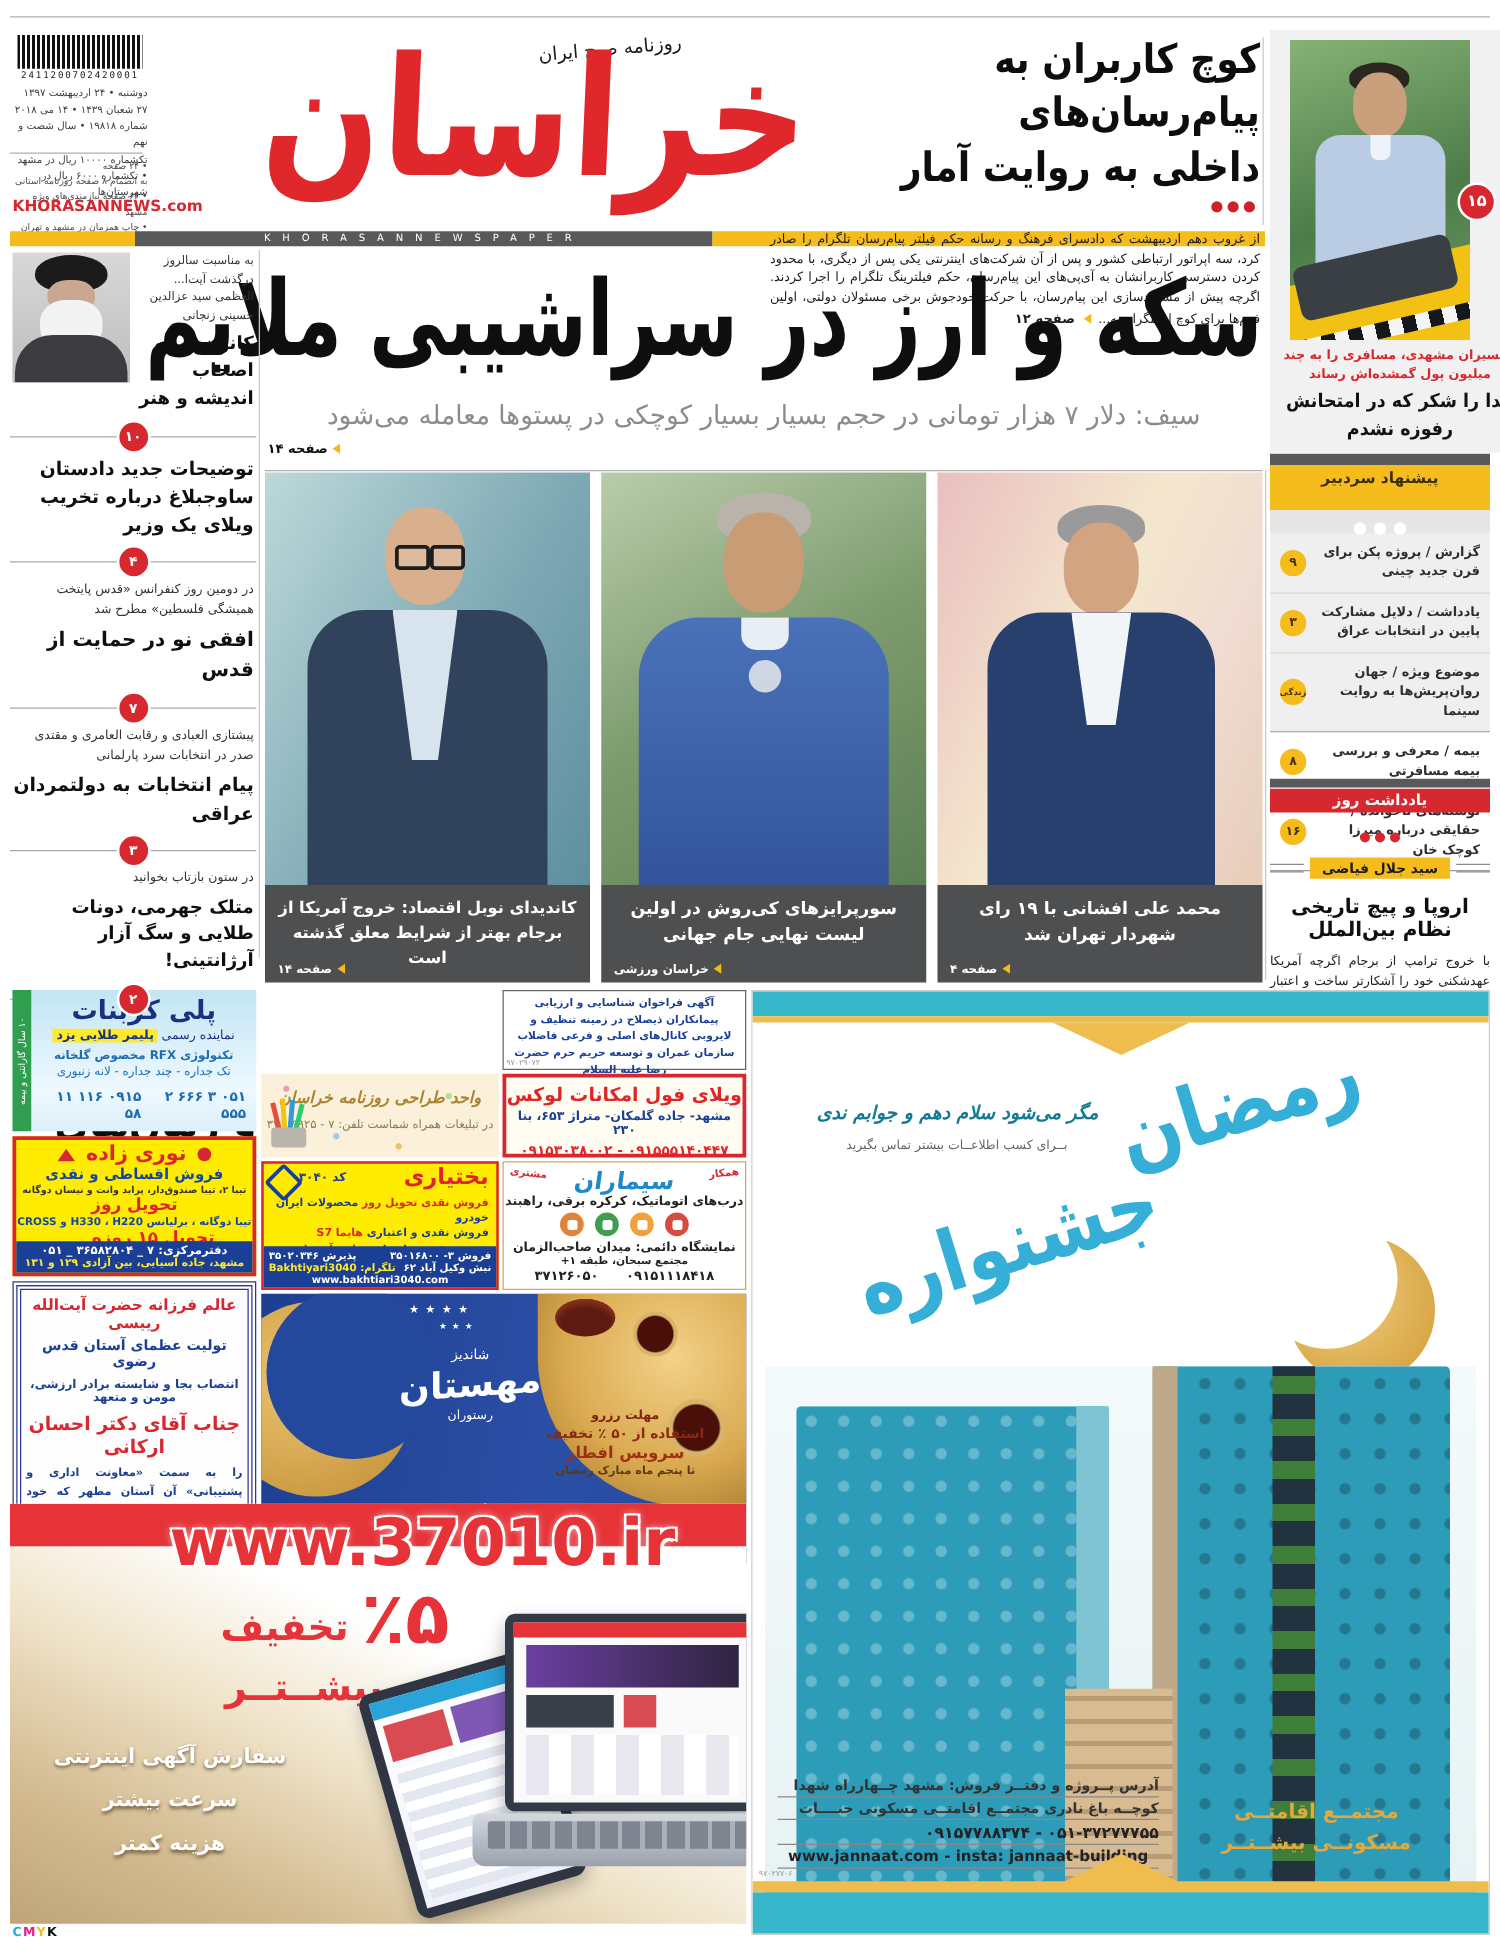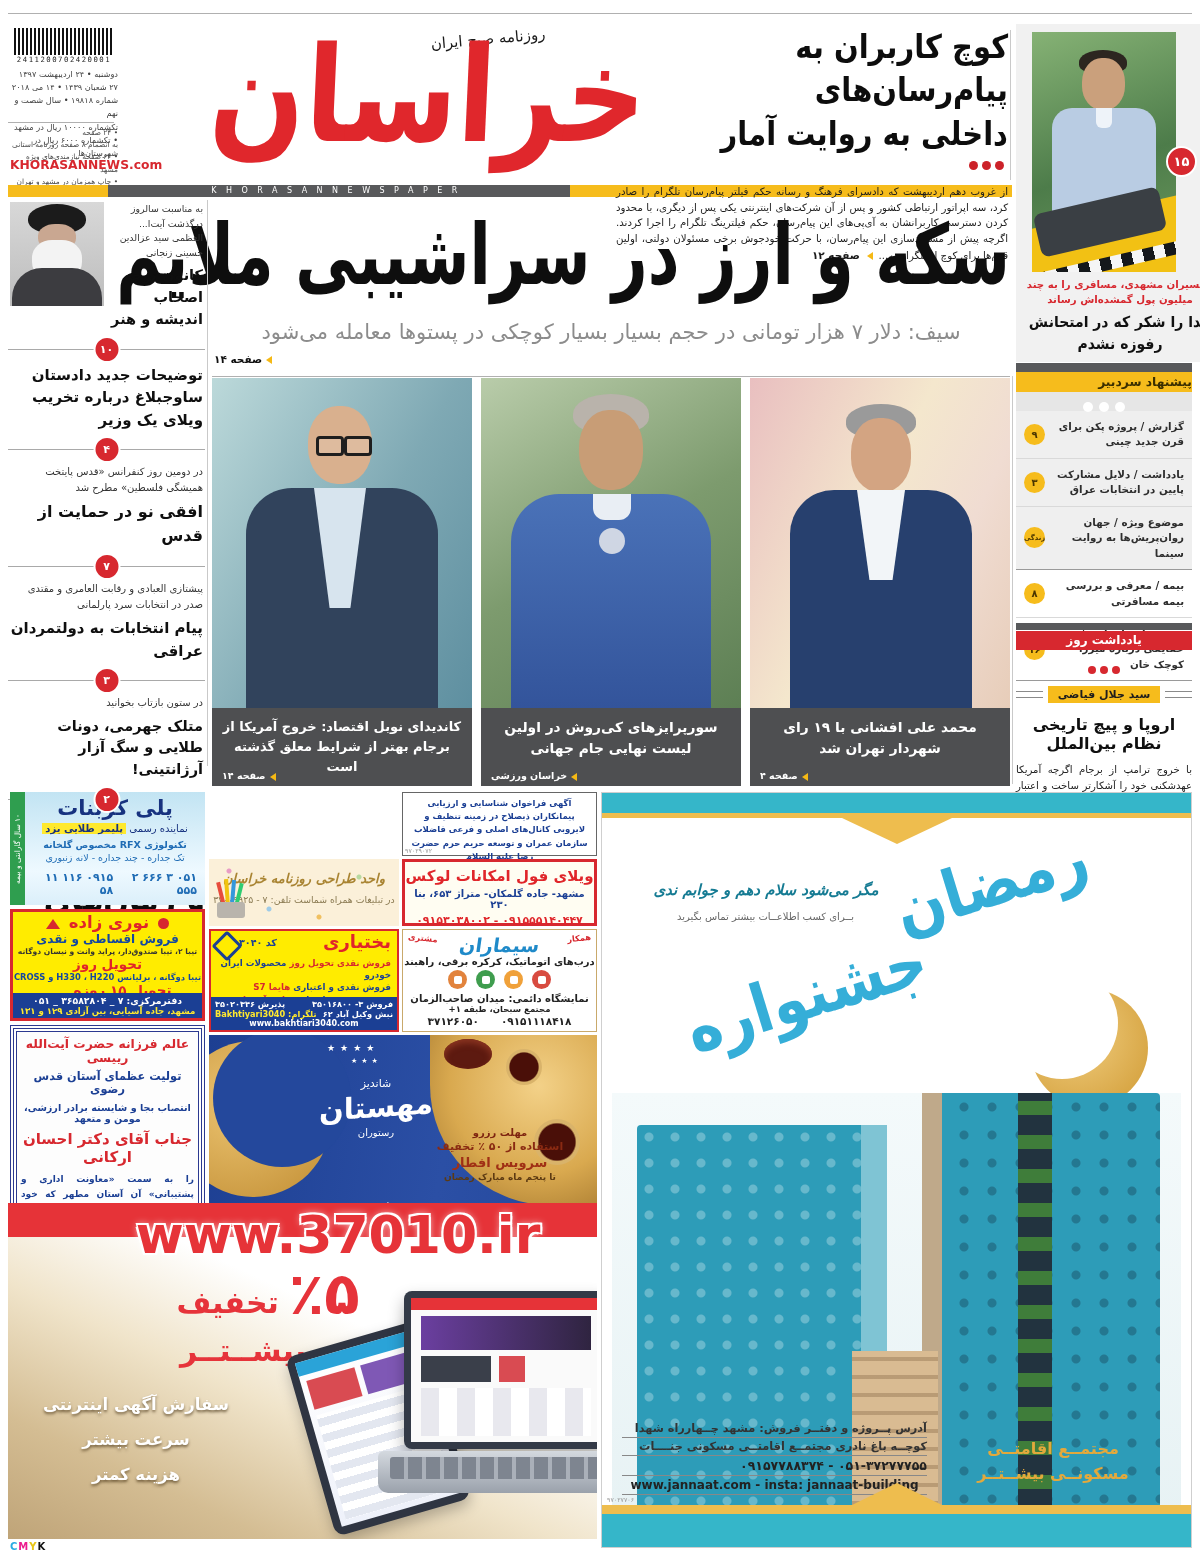--- a/index.html
+++ b/index.html
@@ -185,21 +185,21 @@
       <div class="shape" style="left:102px;top:110px;width:52px;height:120px;background:#d7e4ee;clip-path:polygon(0 0,100% 0,70% 100%,30% 100%);"></div>
     </div>
     <div class="capbar">
       <div class="cap" style="font-size:13px;">کاندیدای نوبل اقتصاد: خروج آمریکا از برجام بهتر از شرایط معلق گذشته است</div>
       <div class="capref"><span class="chev" actable="false"></span><span class="b">صفحه ۱۴</span></div>
     </div>
   </div>
 
   <div class="abs" style="left:1016px;top:363px;width:176px;">
     <div style="height:9px;background:#58595b;"></div>
-    <div class="ctr b" style="height:20px;line-height:20px;background:#f6bc1c;font-size:12.3px;color:#3a2f00;text-align:right;">پیشنهاد سردبیر</div>
+    <div class="ctr b" style="height:36px;line-height:20px;background:#f6bc1c;font-size:12.3px;color:#3a2f00;">پیشنهاد سردبیر</div>
     <div class="ctr" style="height:19px;background:#e6e6e6;padding-top:5px;box-sizing:border-box;"><span class="wdot"></span><span class="wdot"></span><span class="wdot"></span></div>
     <div style="background:#efefef;">
       <div class="ep">
         <div class="lbl">گزارش / پروژه پکن برای قرن جدید چینی</div>
         <div class="ypg">۹</div>
       </div>
       <div class="ep">
         <div class="lbl">یادداشت / دلایل مشارکت پایین در انتخابات عراق</div>
         <div class="ypg">۳</div>
       </div>

